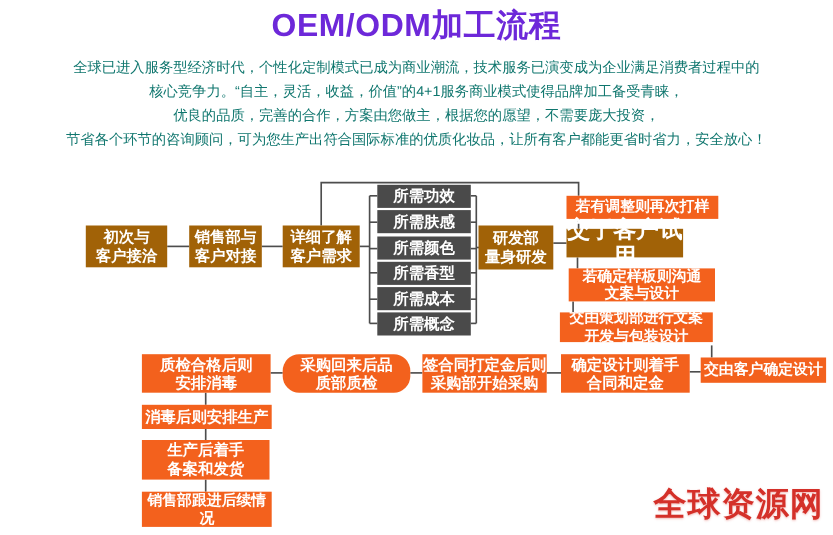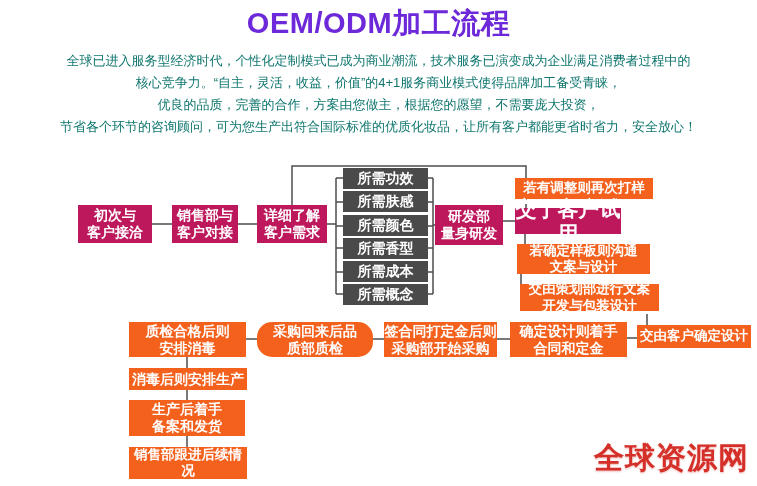--- a/index.html
+++ b/index.html
@@ -7,21 +7,21 @@
         font-family:"Liberation Sans","DejaVu Sans",sans-serif;}
   .title{position:absolute;top:4px;left:0;width:757px;text-align:center;
          font-size:29px;font-weight:bold;color:#6d28d9;letter-spacing:0.5px;}
   .intro{position:absolute;top:50px;left:0;width:757px;text-align:center;
          font-size:13px;color:#0f766e;line-height:22px;}
   .lines{position:absolute;top:0;left:0;width:757px;height:486px;}
   .lines line,.lines polyline{stroke:#4d4d4d;stroke-width:1.5;fill:none;}
   .box{position:absolute;display:flex;align-items:center;justify-content:center;
        text-align:center;color:#ffffff;font-weight:bold;white-space:pre-line;
        line-height:1.2;font-size:13.5px;box-sizing:border-box;}
-  .red{background:#be185d;}
+  .red{background:#a16207;}
   .orange{background:#f3611d;}
   .gray{background:#4a4a4a;}
   .fs14{font-size:14px;}
   .fs17{font-size:21px;}
   .logo{position:absolute;left:594px;top:438px;font-size:30px;font-weight:bold;
         color:#d43029;letter-spacing:1px;text-shadow:0 1px 2px rgba(212,48,41,0.35);}
 </style>
 </head>
 <body>
 
@@ -83,21 +83,21 @@
   <div class="box gray fs14" style="left:343px;top:238px;width:85px;height:21px;">所需香型</div>
   <div class="box gray fs14" style="left:343px;top:261px;width:85px;height:21px;">所需成本</div>
   <div class="box gray fs14" style="left:343px;top:284px;width:85px;height:21px;">所需概念</div>
 
   <div class="box red fs14" style="left:435px;top:205px;width:68px;height:40px;">研发部
 量身研发</div>
   <div class="box orange" style="left:515px;top:178px;width:138px;height:21px;">若有调整则再次打样</div>
   <div class="box red fs17" style="left:515px;top:208px;width:106px;height:26px;">交于客户试用</div>
   <div class="box orange" style="left:517px;top:244px;width:133px;height:30px;">若确定样板则沟通
 文案与设计</div>
-  <div class="box orange" style="left:520px;top:284px;width:139px;height:27px;">交由策划部进行文案
+  <div class="box orange" style="left:509px;top:284px;width:139px;height:27px;">交由策划部进行文案
 开发与包装设计</div>
 
   <div class="box orange" style="left:637px;top:325px;width:114px;height:23px;">交由客户确定设计</div>
   <div class="box orange fs14" style="left:510px;top:322px;width:117px;height:35px;">确定设计则着手
 合同和定金</div>
   <div class="box orange fs14" style="left:384px;top:322px;width:113px;height:35px;">签合同打定金后则
 采购部开始采购</div>
   <div class="box orange fs14" style="left:257px;top:322px;width:116px;height:35px;border-radius:15px;">采购回来后品
 质部质检</div>
   <div class="box orange fs14" style="left:129px;top:322px;width:117px;height:35px;">质检合格后则

